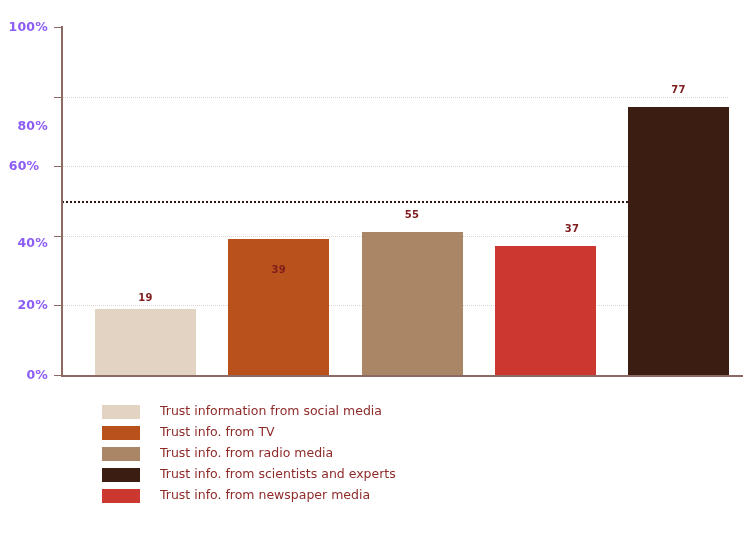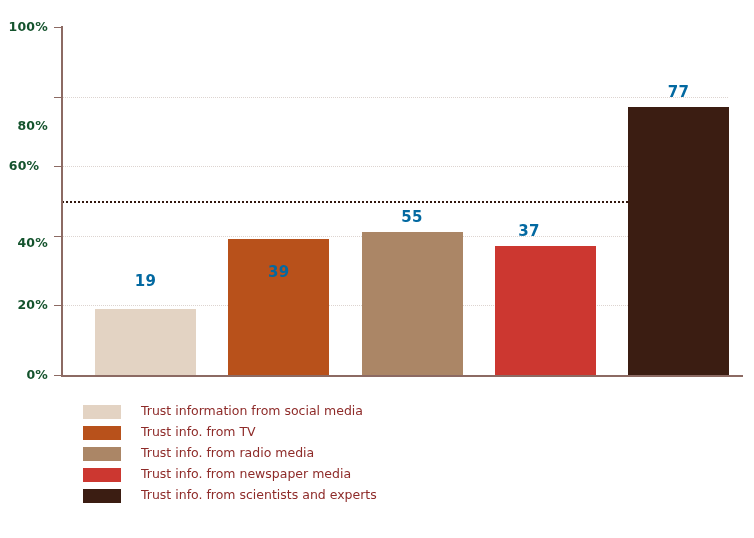--- a/index.html
+++ b/index.html
@@ -58,21 +58,21 @@
   }
 
   
   .y-tick-label {
     position: absolute;
     left: 0;
     width: 48px;
     text-align: right;
     font-size: 12.5px;
     font-weight: 600;
-    color: #14532d;
+    color: #8b5cf6;
     letter-spacing: 0.2px;
     line-height: 1;
     transform: translateY(-50%);
   }
 
   
   .gridline {
     position: absolute;
     left: 62px;
     width: 666px;
@@ -89,39 +89,40 @@
     border-top: 2.5px dotted #33180f;
   }
 
   
   .bar {
     position: absolute;
     bottom: 0;
   }
   .bar-value {
     position: absolute;
-    font-size: 15px;
+    font-size: 10px;
     font-weight: 700;
-    color: #0369a1;
+    color: #7f1d1d;
     text-align: center;
     line-height: 1;
     transform: translateX(-50%);
     letter-spacing: 0.3px;
   }
 
   
   .legend {
     position: absolute;
     left: 83px;
     top: 401px;
   }
   .legend-row {
     display: flex;
     align-items: center;
     height: 21px;
+    margin-left: 19px;
   }
   .legend-swatch {
     width: 38px;
     height: 14px;
     flex: 0 0 38px;
   }
   .legend-label {
     margin-left: 20px;
     font-size: 12.5px;
     color: #8e2b29;
@@ -164,43 +165,43 @@
 
   <div class="plot-area" id="bars-layer">
       <div class="bar" style="left: 33.1px; width: 101px; height: 66.12px; background: rgb(227, 211, 195);"></div>
       <div class="bar" style="left: 166.3px; width: 101px; height: 135.72px; background: rgb(184, 81, 27);"></div>
       <div class="bar" style="left: 299.5px; width: 101px; height: 142.68px; background: rgb(171, 134, 102);"></div>
       <div class="bar" style="left: 432.7px; width: 101px; height: 128.76px; background: rgb(204, 55, 48);"></div>
       <div class="bar" style="left: 565.9px; width: 101px; height: 267.96px; background: rgb(59, 29, 18);"></div>
     </div>
 
   <div id="values-layer">
-      <div class="bar-value" style="left: 145.6px; top: 274px;">19</div>
+      <div class="bar-value" style="left: 145.6px; top: 293px;">19</div>
       <div class="bar-value" style="left: 278.8px; top: 217.28px; margin-top: 48px;">39</div>
       <div class="bar-value" style="left: 412px; top: 210.32px;">55</div>
-      <div class="bar-value" style="left: 529px; top: 224.24px;">37</div>
+      <div class="bar-value" style="left: 572px; top: 224.24px;">37</div>
       <div class="bar-value" style="left: 678.4px; top: 85.04px;">77</div>
     </div>
 
   <div class="legend" id="legend-layer">
       <div class="legend-row">
         <span class="legend-swatch" style="background: rgb(227, 211, 195);"></span>
         <span class="legend-label">Trust information from social media</span>
       </div>
       <div class="legend-row">
         <span class="legend-swatch" style="background: rgb(184, 81, 27);"></span>
         <span class="legend-label">Trust info. from TV</span>
       </div>
       <div class="legend-row">
         <span class="legend-swatch" style="background: rgb(171, 134, 102);"></span>
         <span class="legend-label">Trust info. from radio media</span>
       </div>
       <div class="legend-row">
+        <span class="legend-swatch" style="background: rgb(59, 29, 18);"></span>
+        <span class="legend-label">Trust info. from scientists and experts</span>
+      </div>
+      <div class="legend-row">
         <span class="legend-swatch" style="background: rgb(204, 55, 48);"></span>
         <span class="legend-label">Trust info. from newspaper media</span>
       </div>
-      <div class="legend-row">
-        <span class="legend-swatch" style="background: rgb(59, 29, 18);"></span>
-        <span class="legend-label">Trust info. from scientists and experts</span>
-      </div>
     </div>
 
 </div>
 
 </body></html>

